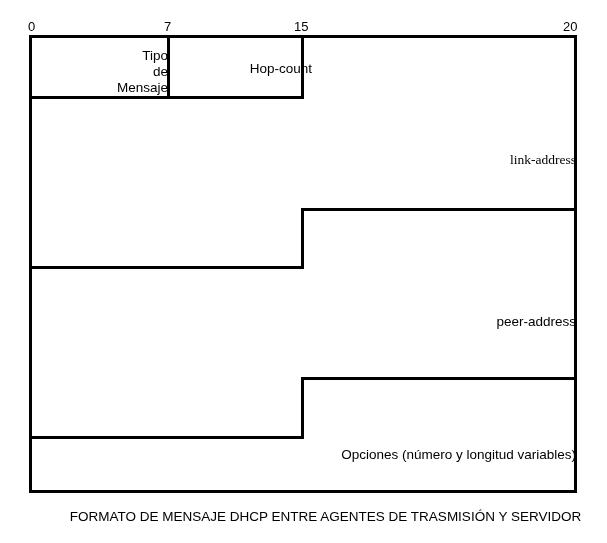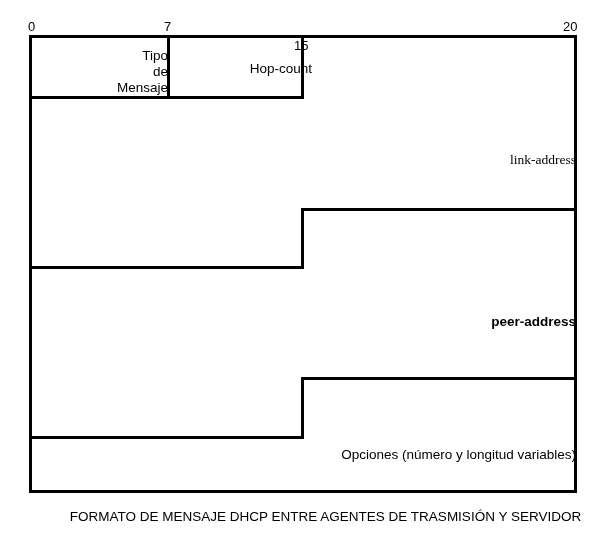--- a/index.html
+++ b/index.html
@@ -76,28 +76,28 @@
   <polyline points="577,209.5 302.5,209.5 302.5,267.5 29,267.5" stroke-width="3"></polyline>
 
   <polyline points="577,378.5 302.5,378.5 302.5,437.5 29,437.5" stroke-width="3"></polyline>
 
   <line x1="29" y1="491.5" x2="577" y2="491.5" stroke-width="3"></line>
 
 </svg>
 
 <div class="bit-tick" style="left:28px; top:20px;">0</div>
 <div class="bit-tick" style="left:164px; top:20px;">7</div>
-<div class="bit-tick" style="left:294px; top:20px;margin-top:19px;">15</div>
+<div class="bit-tick" style="left:294px; top:20px;">15</div>
 <div class="bit-tick" style="left:563px; top:20px;">20</div>
 
 <div class="field-label" style="left:31px; top:48px; width:137px;">Tipo
 de
 Mensaje</div>
 
 <div class="field-label" style="left:179px; top:61px; width:133px;">Hop-count</div>
 
 <div class="field-label" style="left:31px; top:152px; width:545px;font-family:Liberation Serif, serif;">link-address</div>
 
-<div class="field-label" style="left:31px; top:314px; width:545px;font-weight:bold;">peer-address</div>
+<div class="field-label" style="left:31px; top:314px; width:545px;">peer-address</div>
 
 <div class="field-label" style="left:31px; top:447px; width:545px;">Opciones (número y longitud variables)</div>
 
 <div class="caption">FORMATO DE MENSAJE DHCP ENTRE AGENTES DE TRASMISIÓN Y SERVIDOR</div>
 
 </body></html>

